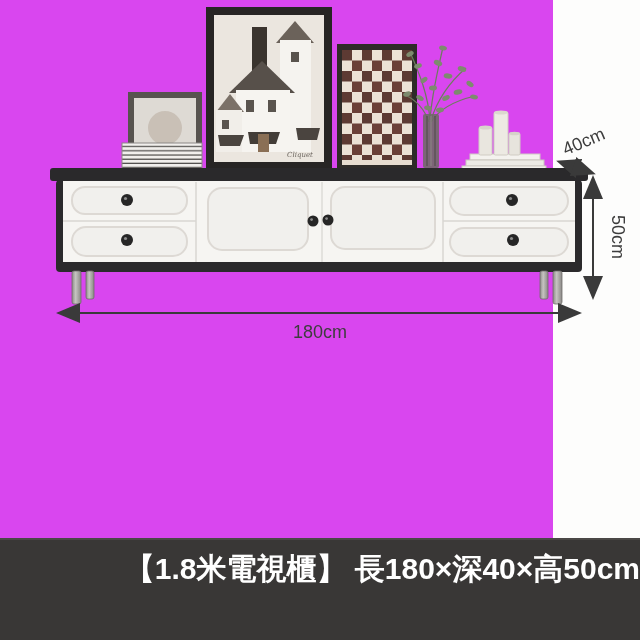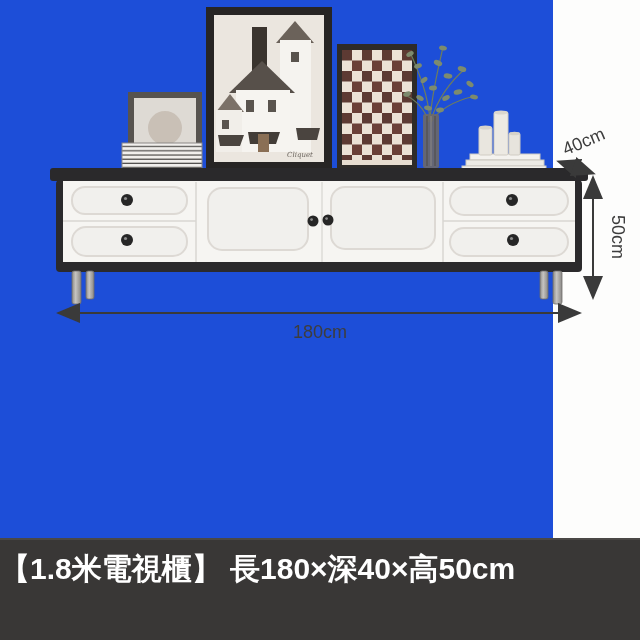--- a/index.html
+++ b/index.html
@@ -3,25 +3,25 @@
 <meta charset="utf-8">
 <style>
   html,body{margin:0;padding:0;}
   body{
     width:640px;height:640px;
     background:#fdfdfc;
     font-family:"Liberation Sans", sans-serif;
     overflow:hidden;
     position:relative;
   }
-  .stage{position:absolute;top:0;left:0;width:553px;height:538px;background:#1d4ed8;}
+  .stage{position:absolute;top:0;left:0;width:553px;height:538px;background:#d946ef;}
   .caption-bar{
     position:absolute;left:0;top:538px;width:640px;height:102px;
     background:#393736;
-    display:flex;align-items:flex-start;justify-content:flex-start;
+    display:flex;align-items:flex-start;justify-content:flex-end;
     border-top:2px solid #4a4846;
     box-sizing:border-box;
   }
   .caption-text{
     max-width:600px;
     margin-top:8px;
     color:#ffffff;
     font-size:30px;
     font-weight:bold;
     text-align:center;

